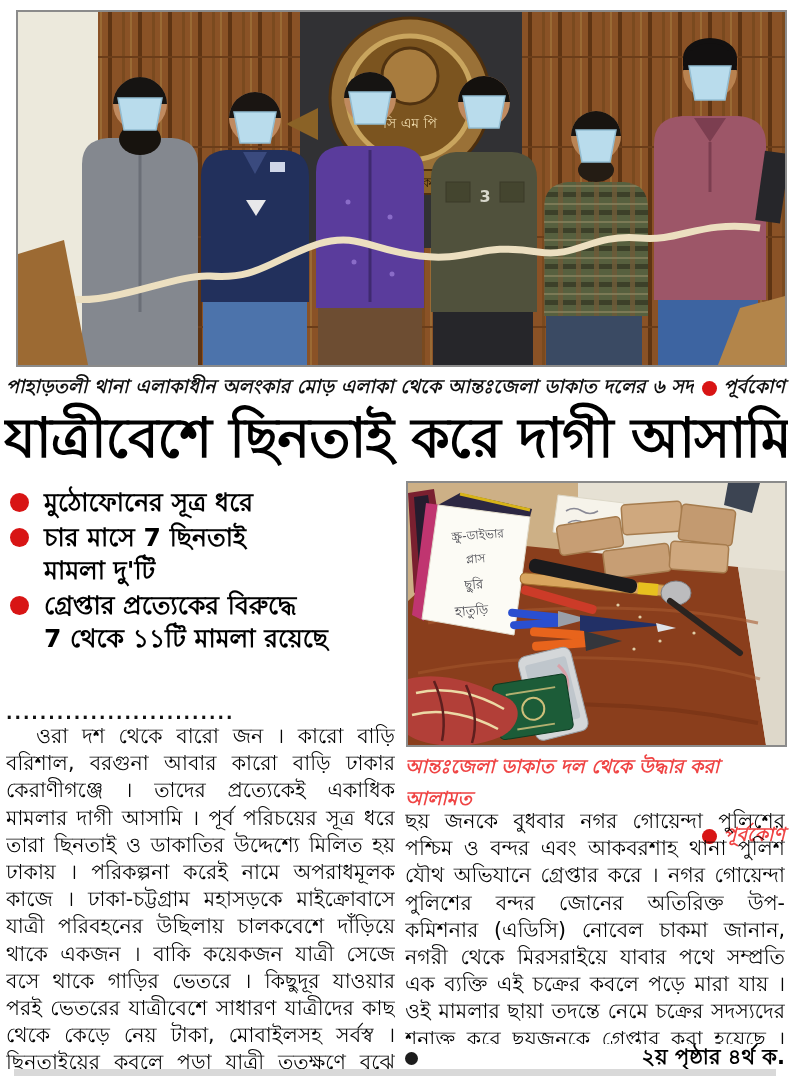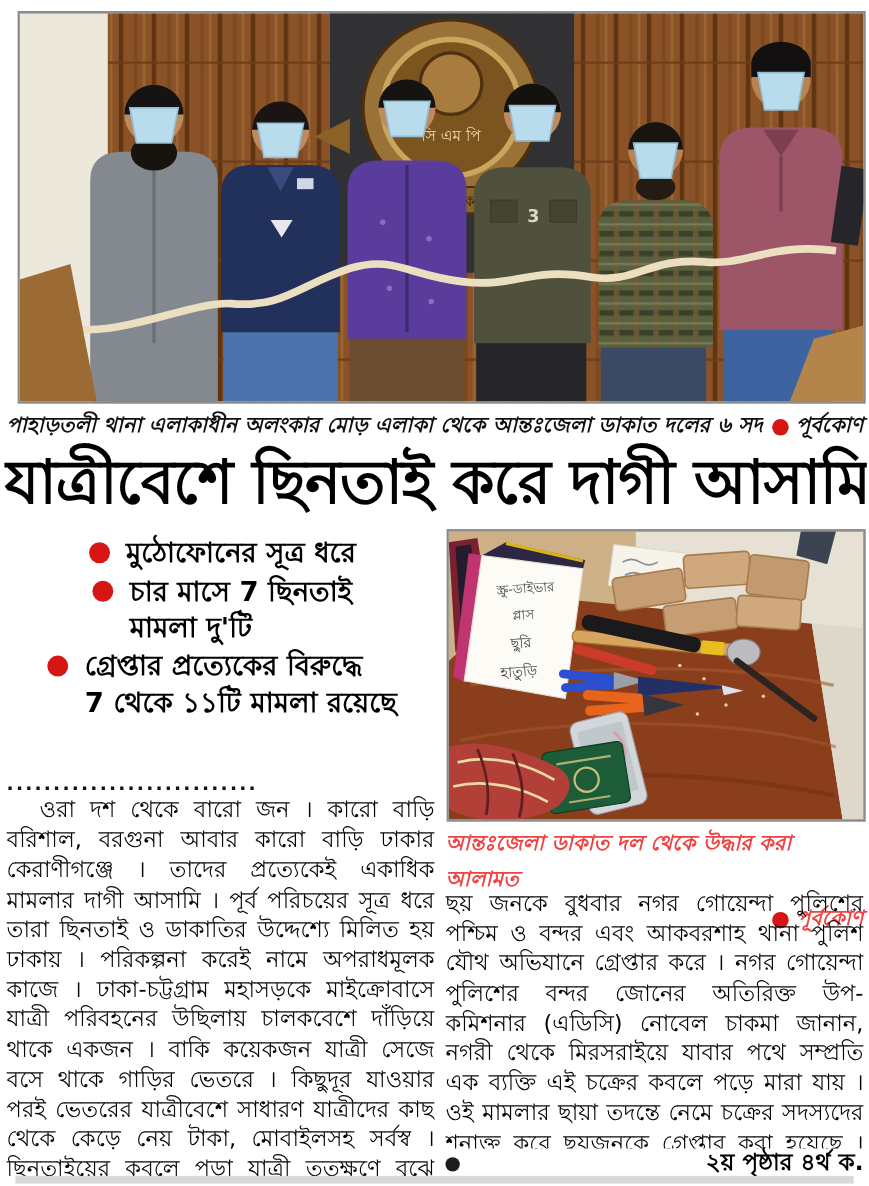--- a/index.html
+++ b/index.html
@@ -1,38 +1,38 @@
 <!DOCTYPE html>
 <html><head>
 <meta charset="utf-8">
 <style>
   html,body{margin:0;padding:0;background:#ffffff;}
   .page{position:relative;width:790px;height:1078px;background:#ffffff;overflow:hidden;
         font-family:"DejaVu Sans",sans-serif;color:#0a0a0a;}
 
-  .photo{position:absolute;outline:2px solid #8b8b8b;background:#4d7c0f;}
+  .photo{position:absolute;outline:2px solid #8b8b8b;background:#fef9c3;}
   .photo1{left:18px;top:12px;width:767px;height:353px;}
   .photo2{left:408px;top:483px;width:377px;height:262px;}
   .photo svg{display:block;}
 
   .dot{display:inline-block;border-radius:50%;}
   .dot.red{width:15px;height:15px;background:#d81515;}
   .dot.dark{width:13px;height:13px;background:#1d1d1d;}
 
   .caption1{position:absolute;left:6px;top:372px;width:779px;display:flex;justify-content:space-between;
             align-items:center;font-style:italic;font-weight:bold;font-size:19px;color:#101010;}
   .caption1 .cap-text{white-space:nowrap;overflow:hidden;}
   .srcwrap{display:flex;align-items:center;gap:7px;flex:0 0 auto;margin-left:8px;}
 
   .headline{position:absolute;left:4px;top:399px;width:784px;margin:0;font-size:55px;line-height:78px;
             font-weight:bold;color:#000;letter-spacing:-1px;white-space:nowrap;overflow:hidden;}
 
   .highlights{position:absolute;left:10px;top:486px;width:384px;margin:0;padding:0;list-style:none;
               font-weight:bold;font-size:25px;line-height:33px;color:#000;}
-  .highlights li{display:flex;gap:15px;margin:0 0 2px 0;justify-content:center;}
+  .highlights li{display:flex;gap:15px;margin:0 0 2px 0;}
   .highlights .dot.red{flex:0 0 auto;width:19px;height:19px;margin-top:7px;}
 
   .byline{position:absolute;left:6px;top:683px;display:flex;align-items:center;gap:10px;
           font-size:21px;font-weight:bold;color:#000;}
   .sq{display:inline-block;width:14px;height:14px;background:#4f4f4f;}
   .dotted{position:absolute;left:6px;top:703px;font-size:17px;font-weight:bold;letter-spacing:2px;color:#111;}
 
   .body{position:absolute;margin:0;font-size:20.5px;line-height:27.2px;text-align:justify;color:#050505;overflow:hidden;}
   .body.left{left:6px;top:723px;width:389px;height:349px;text-indent:30px;}
   .body.right{left:405px;top:808px;width:380px;height:236px;}

